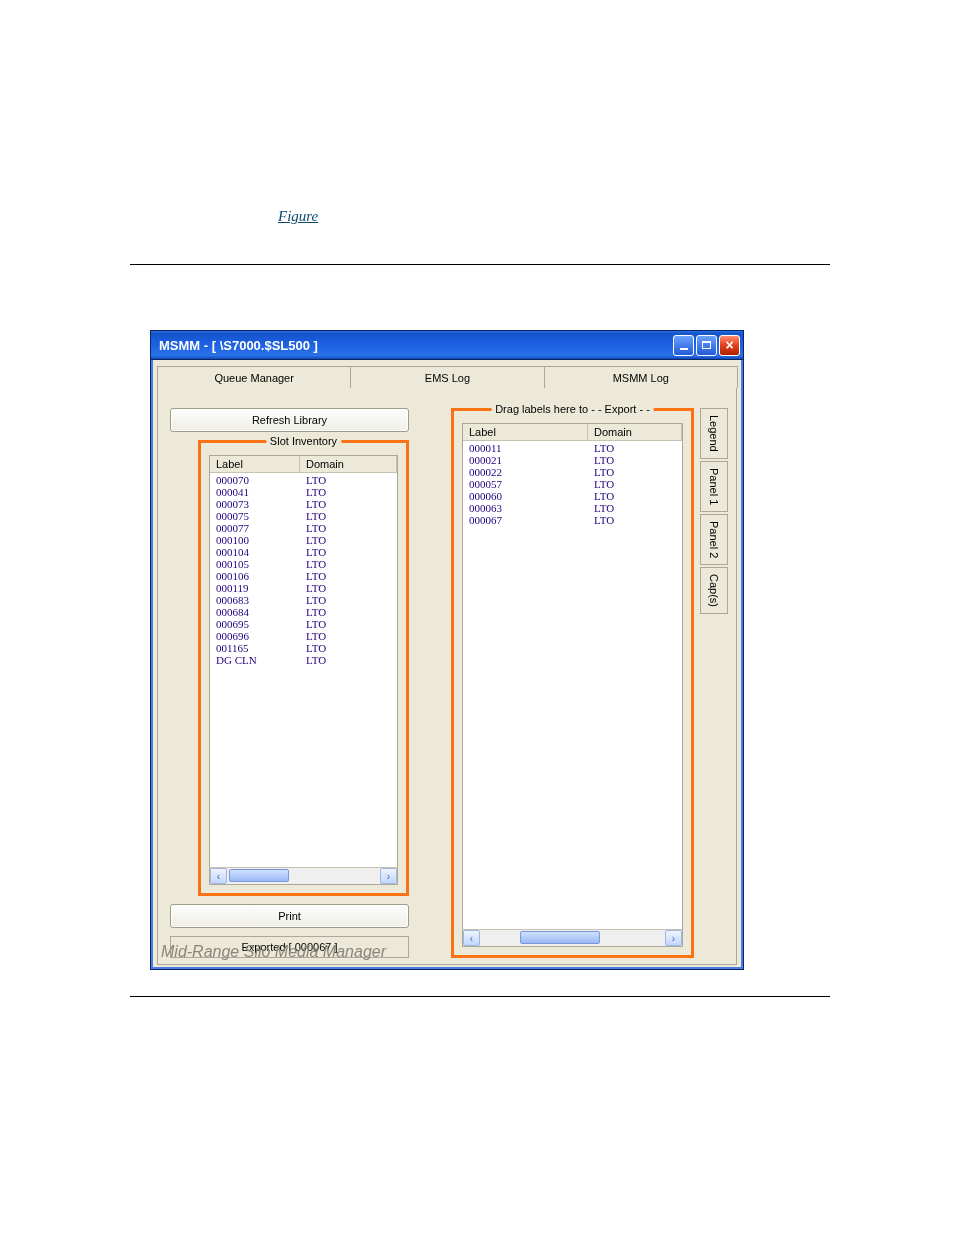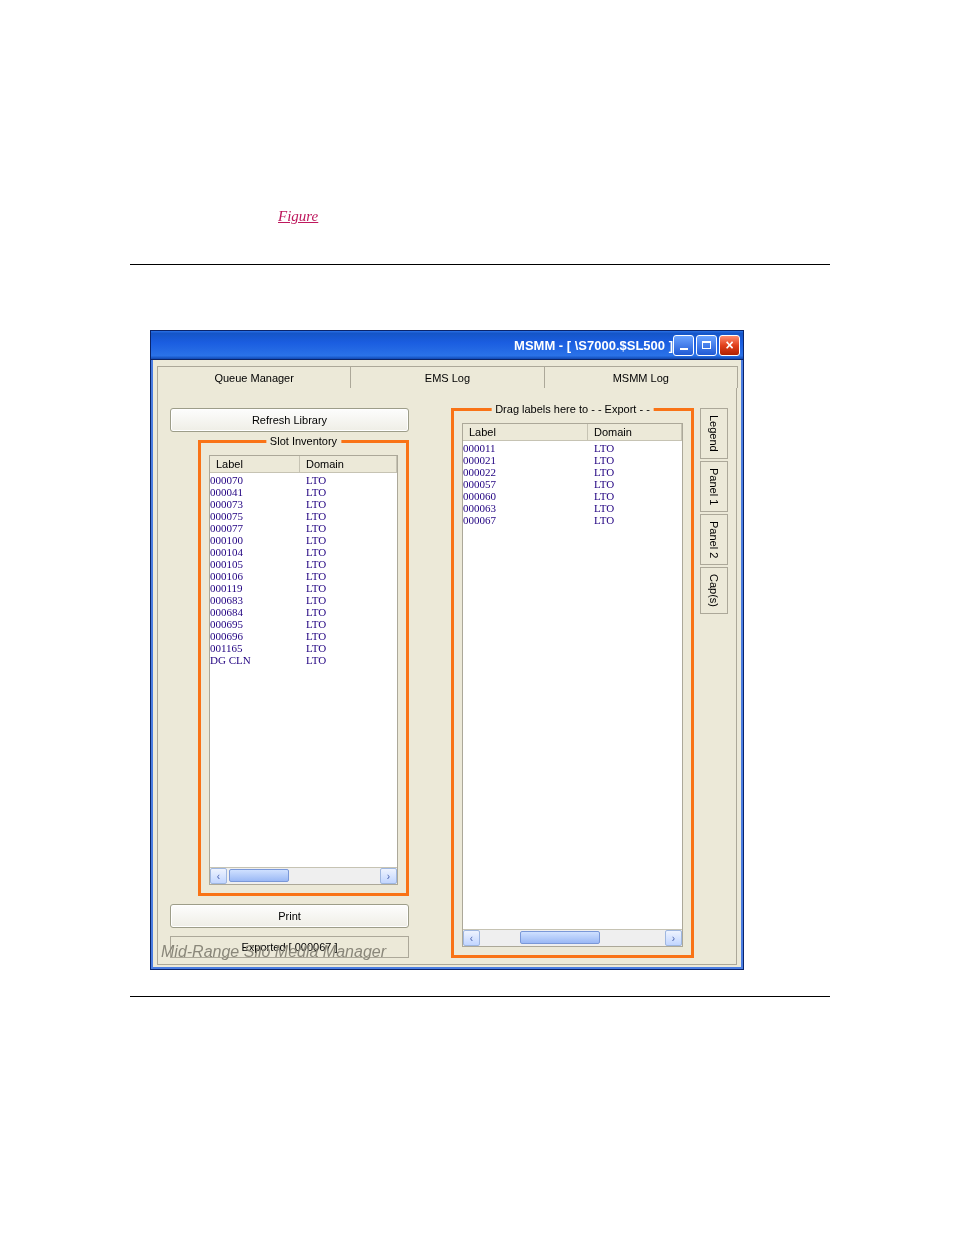--- a/index.html
+++ b/index.html
@@ -13,21 +13,21 @@
     position: relative;
     color: #000;
   }
   .link-text {
     position: absolute;
     top: 208px;
     left: 278px;
     font-family: "Times New Roman", serif;
     font-size: 15px;
     font-style: italic;
-    color: #be185d;
+    color: #0c4a6e;
     text-decoration: underline;
   }
   .hr-line {
     position: absolute;
     left: 130px;
     width: 700px;
     border: 0;
     border-top: 1px solid #000;
   }
   .hr-top { top: 258px; }
@@ -43,22 +43,22 @@
     border: 1px solid #0a246a;
     box-shadow: 0 0 0 2px #4a7de2 inset;
     display: flex;
     flex-direction: column;
   }
   .titlebar {
     height: 29px;
     background: linear-gradient(to bottom,#2a72e8 0%, #1555c7 8%, #1a5de0 40%, #2a72e8 88%, #1148b2 100%);
     display: flex;
     align-items: center;
-    justify-content: flex-end;
-    padding: 0 3px 0 0;
+    justify-content: space-between;
+    padding: 0 3px 0 8px;
     color: #fff;
     font-weight: bold;
     font-size: 13px;
     border-bottom: 1px solid #0a246a;
   }
   .titlebar .ctl-group { display:flex; gap:2px; }
   .win-btn {
     width: 21px; height: 21px;
     border: 1px solid #fff;
     border-radius: 3px;
@@ -154,21 +154,21 @@
   .col-label { width: 90px; }
   .col-domain { flex:1; }
   .lv-body {
     flex:1;
     font-size:11px;
     color:#000;
     overflow:hidden;
     padding:1px 0;
   }
   .lv-row { display:flex; color:#200080; font-family:Tahoma; }
-  .lv-row .c1 { width:90px; padding:0 0; }
+  .lv-row .c1 { width:90px; padding:0 6px; }
   .lv-row .c2 { flex:1; padding:0 6px; }
   .slot-list .lv-body { height: 260px; }
   .export-list .lv-body { height: 290px; }
 
   .hscroll {
     height:17px;
     background:#eee;
     border-top:1px solid #c6c3b3;
     display:flex; align-items:stretch;
   }

